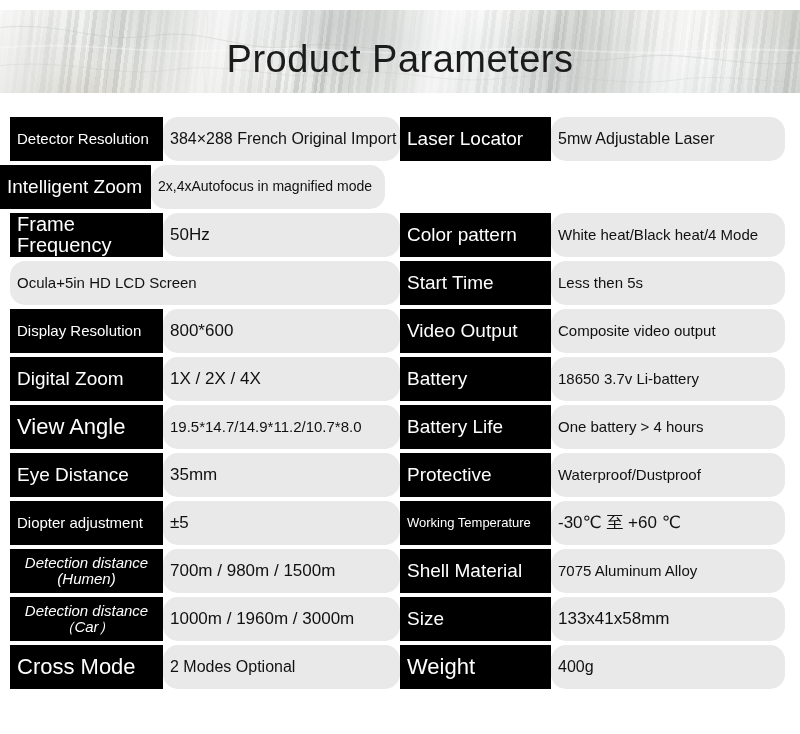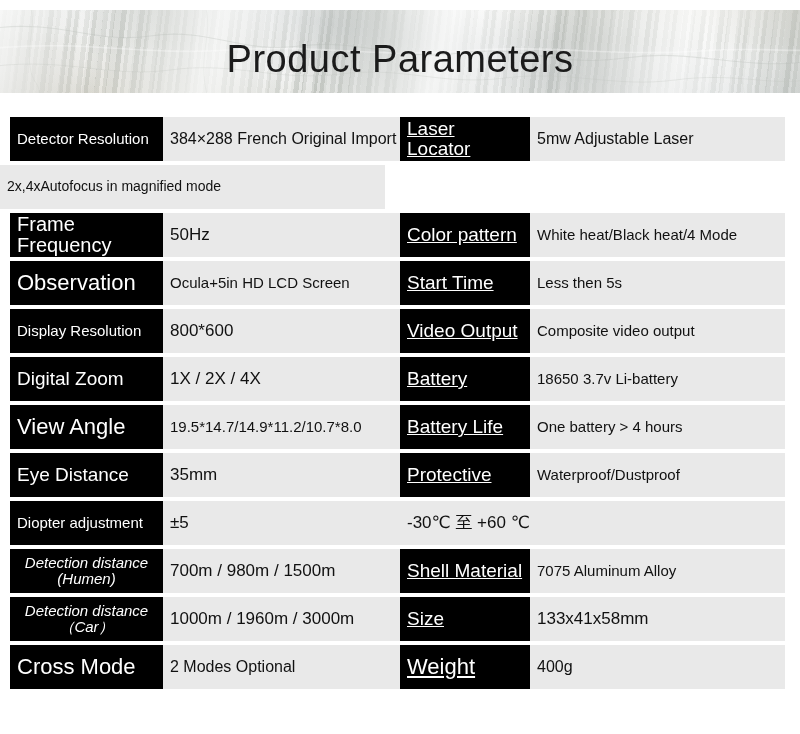--- a/index.html
+++ b/index.html
@@ -109,40 +109,41 @@
     align-items: center;
     justify-content: flex-start;
     padding: 0 7px;
     box-sizing: border-box;
     flex: 0 0 auto;
     line-height: 1.04;
     white-space: pre-line;
     overflow: hidden;
   }
   .col-left  .label-cell { width: 153px; }
-  .col-right .label-cell { width: 130px; text-decoration: underline; }
+  .col-right .label-cell { width: 151px; }
 
   .label-cell.two-line {
     justify-content: center;
     text-align: center;
     padding: 0 2px;
     font-style: italic;
   }
 
   .value-cell {
     background: #e9e9e9;
     color: #111111;
     display: flex;
     align-items: center;
     padding: 0 6px 0 7px;
     box-sizing: border-box;
     flex: 1 1 auto;
     white-space: nowrap;
     overflow: hidden;
     line-height: 1.1;
+    border-radius: 15px;
   }
 
   
   .fs-xs { font-size: 13px; }
   .fs-s  { font-size: 15px; }
   .fs-m  { font-size: 20px; }
   .fs-l  { font-size: 19px; }
   .fs-xl { font-size: 22px; }
   .vs-s  { font-size: 14px; }
   .vs-m  { font-size: 15px; }
@@ -177,38 +178,38 @@
         <div class="value-cell vs-l">384×288 French Original Import</div>
       </div>
       <div class="col col-right">
         <div class="label-cell fs-l">Laser Locator</div>
         <div class="value-cell vs-l">5mw Adjustable Laser</div>
       </div>
     </div>
 
     <div class="spec-row">
       <div class="col col-right">
+        <div class="label-cell fs-l">Intelligent Zoom</div>
         <div class="value-cell vs-s">2x,4xAutofocus in magnified mode</div>
       </div>
     </div>
 
     <div class="spec-row">
       <div class="col col-left">
         <div class="label-cell fs-m">Frame Frequency</div>
         <div class="value-cell vs-xl">50Hz</div>
       </div>
       <div class="col col-right">
         <div class="label-cell fs-l">Color pattern</div>
         <div class="value-cell vs-m">White heat/Black heat/4 Mode</div>
       </div>
     </div>
 
     <div class="spec-row">
       <div class="col col-left">
-        <div class="label-cell fs-xl">Observation</div>
         <div class="value-cell vs-m">Ocula+5in HD LCD Screen</div>
       </div>
       <div class="col col-right">
         <div class="label-cell fs-l">Start Time</div>
         <div class="value-cell vs-m">Less then 5s</div>
       </div>
     </div>
 
     <div class="spec-row">
       <div class="col col-left">
@@ -253,20 +254,21 @@
         <div class="value-cell vs-m">Waterproof/Dustproof</div>
       </div>
     </div>
 
     <div class="spec-row">
       <div class="col col-left">
         <div class="label-cell fs-s">Diopter adjustment</div>
         <div class="value-cell vs-xl">±5</div>
       </div>
       <div class="col col-right">
+        <div class="label-cell fs-xs">Working Temperature</div>
         <div class="value-cell vs-xl">-30℃  至  +60 ℃</div>
       </div>
     </div>
 
     <div class="spec-row">
       <div class="col col-left">
         <div class="label-cell two-line fs-s">Detection distance
 (Humen)</div>
         <div class="value-cell vs-xl">700m / 980m / 1500m</div>
       </div>

